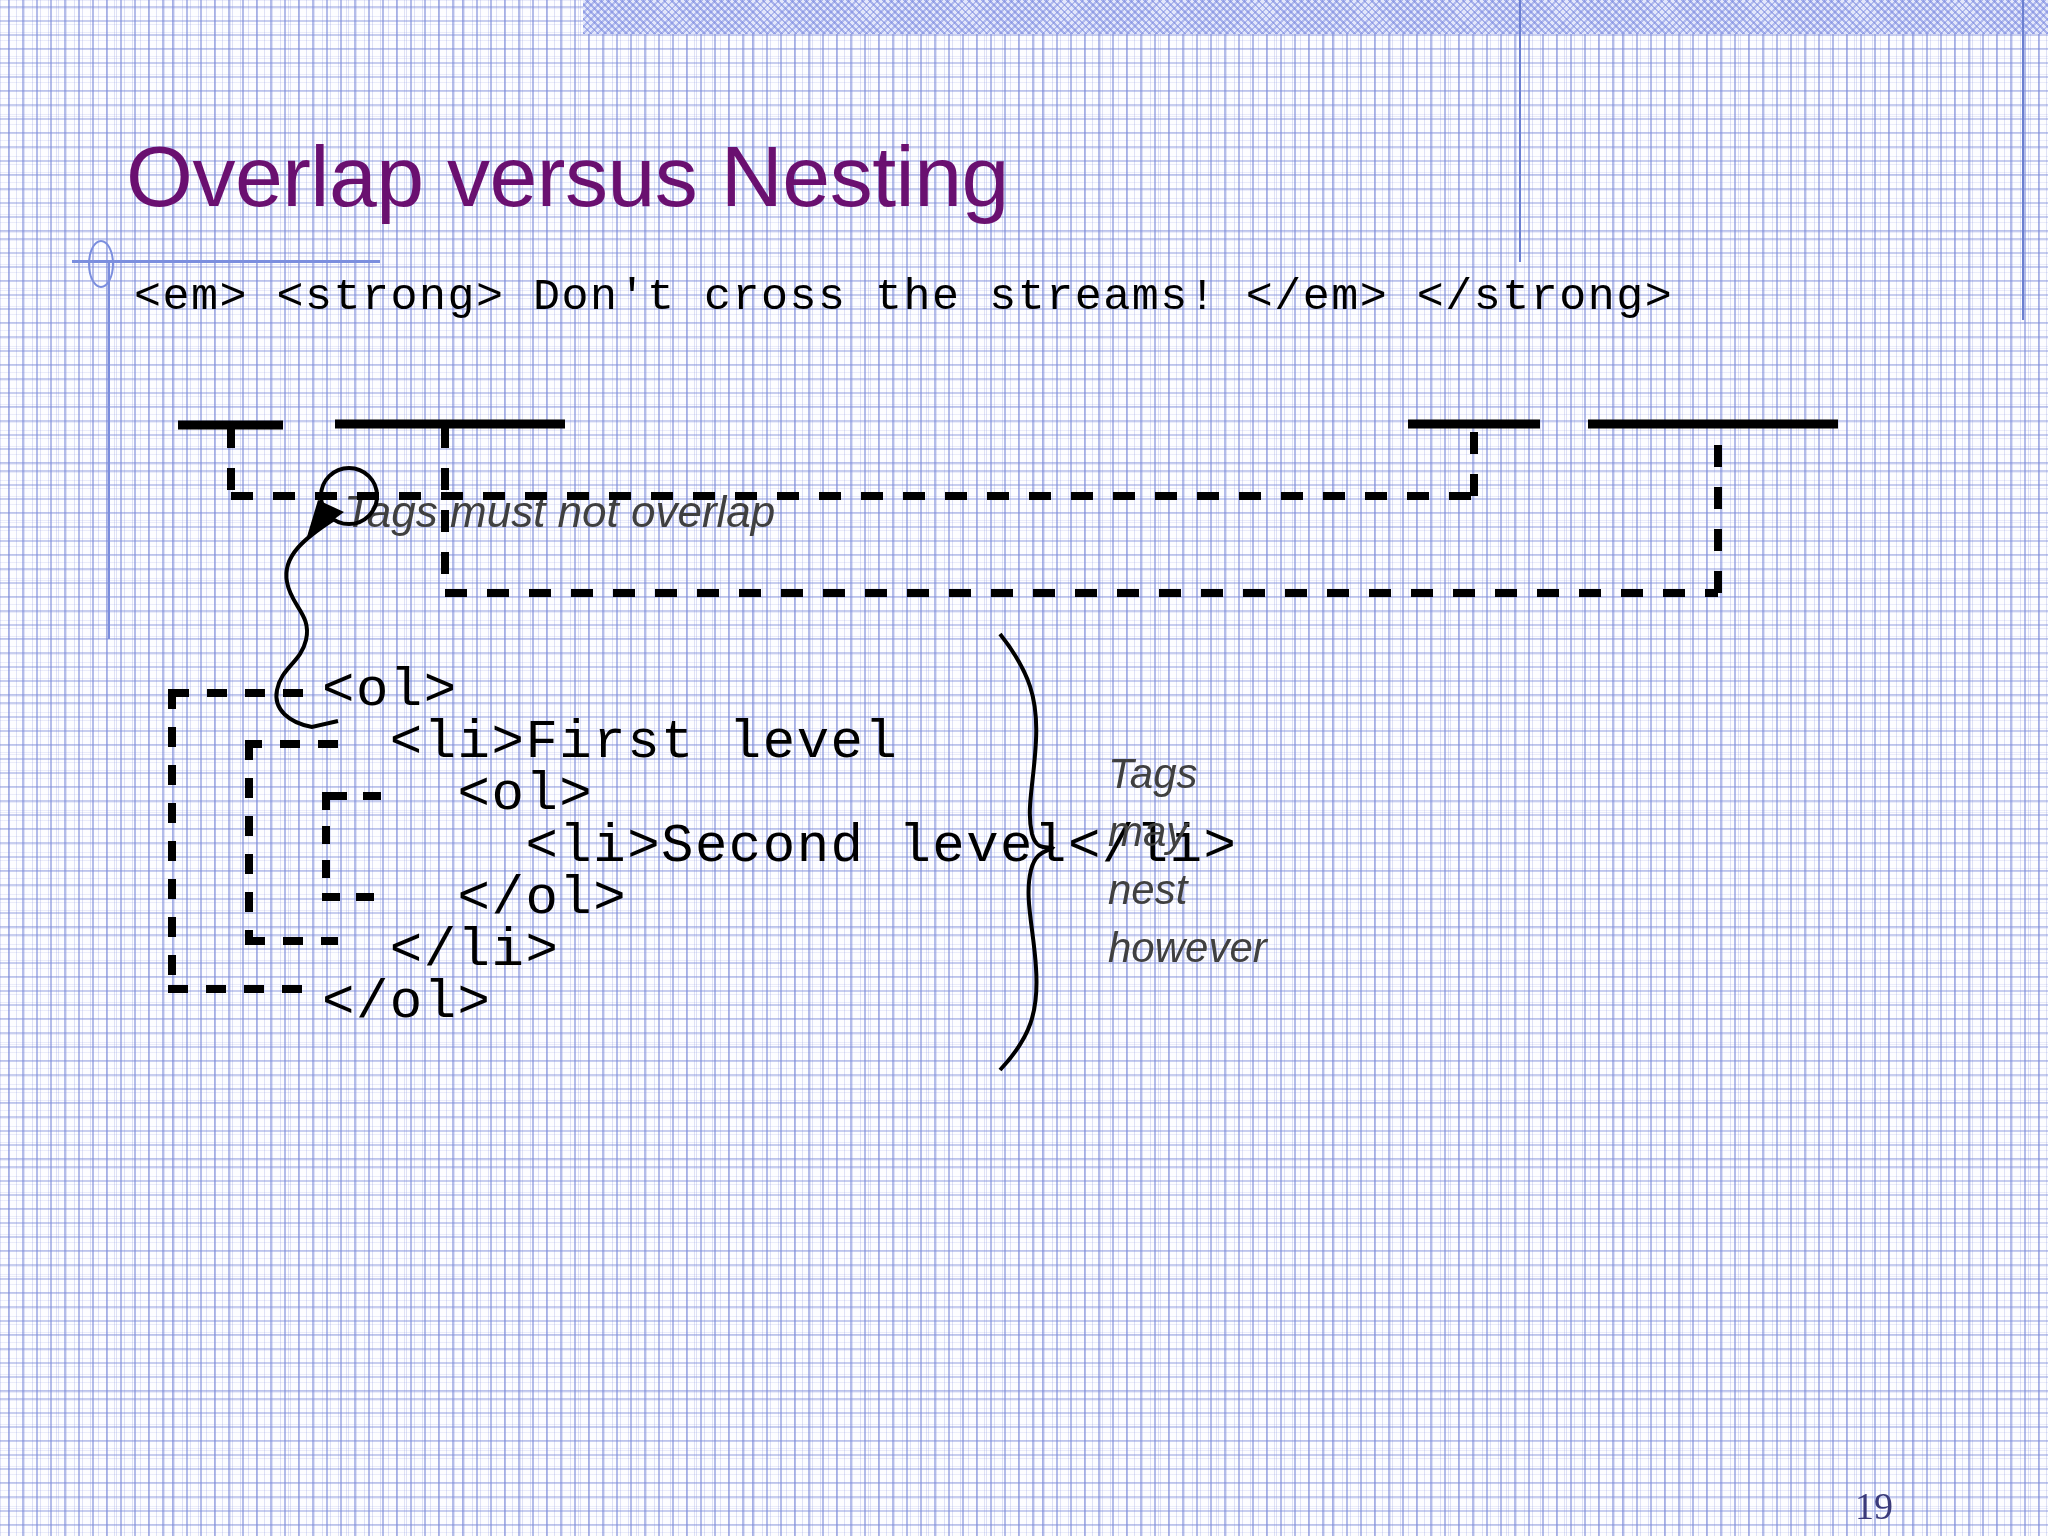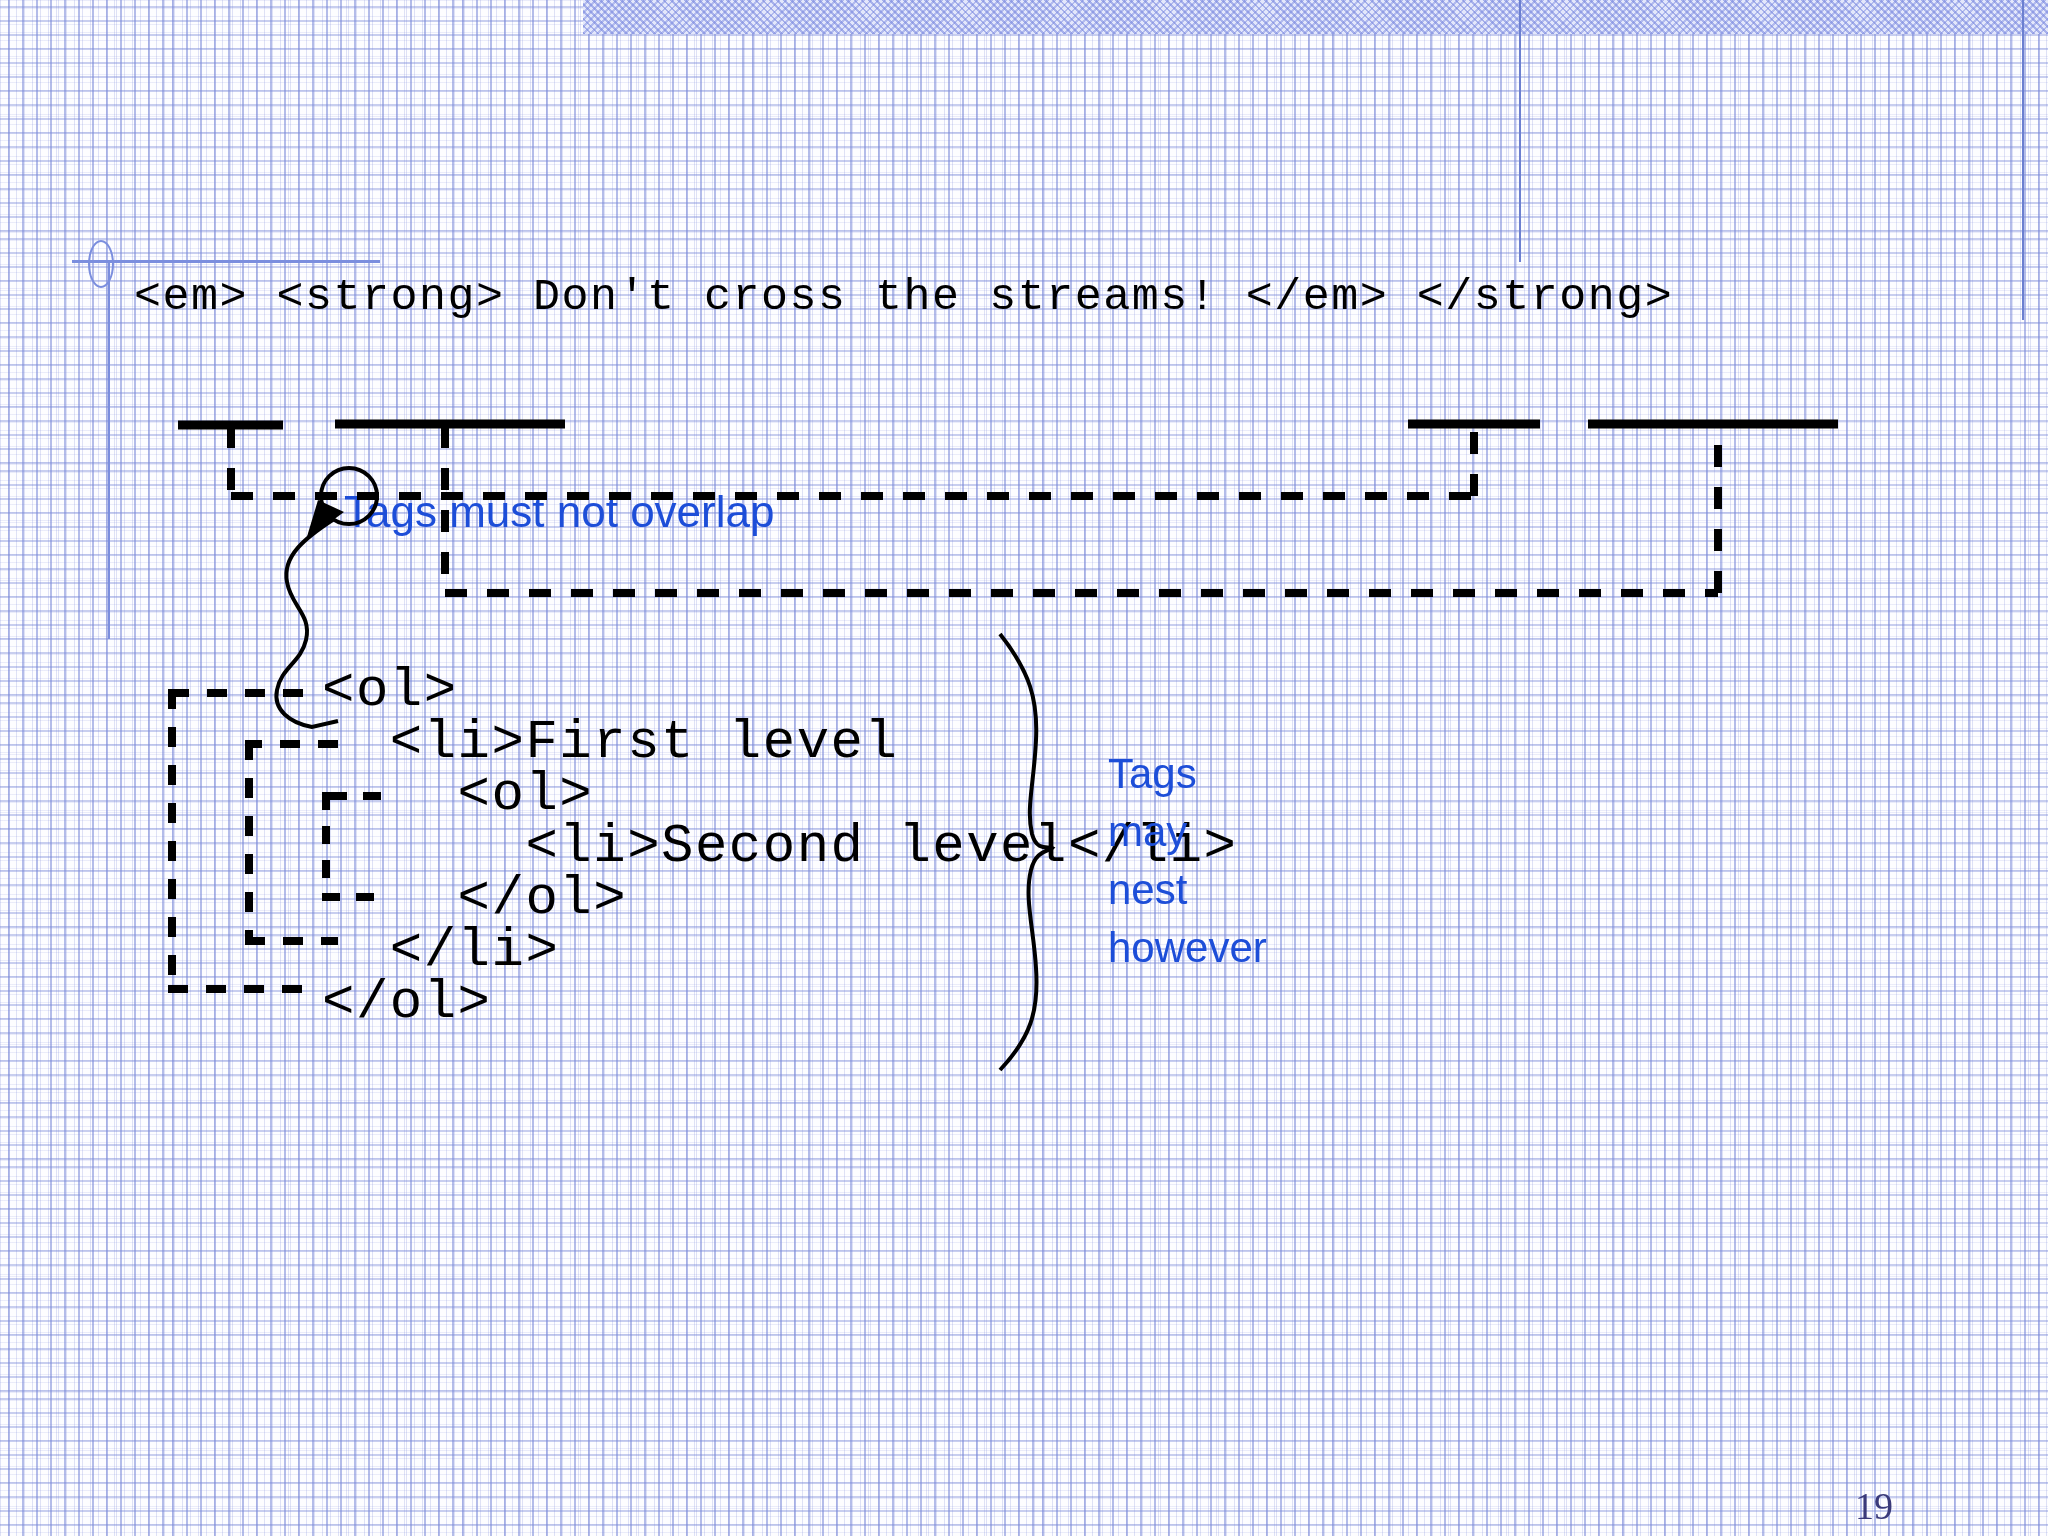--- a/index.html
+++ b/index.html
@@ -138,22 +138,23 @@
     left: 134px;
     top: 275px;
     letter-spacing: 1.5px;
   }
 
   
   .caption {
     position: absolute;
     font-family: "Liberation Sans", sans-serif;
     font-size: 44px;
-    color: #1d4ed8;
+    color: #404040;
     white-space: pre;
+    font-style: italic;
   }
   #caption-overlap {
     left: 344px;
     top: 487px;
   }
 
   
   #code-block-2 {
     left: 322px;
     top: 665px;
@@ -197,20 +198,21 @@
 <div id="slide">
 
   <div class="grid-fine"></div>
   <div class="grid-major"></div>
 
   <div class="top-band"></div>
 
   <div class="right-rule"></div>
   <div class="right-rule-2"></div>
 
+  <div class="title">Overlap versus Nesting</div>
 
   <div class="title-rule"></div>
   <div class="title-ellipse"></div>
   <div class="left-rule-v"></div>
 
   <div class="code" id="code-line-1">&lt;em&gt; &lt;strong&gt; Don't cross the streams! &lt;/em&gt; &lt;/strong&gt;</div>
 
   <div class="caption" id="caption-overlap">Tags must not overlap</div>
 
   <div class="code" id="code-block-2">&lt;ol&gt;

